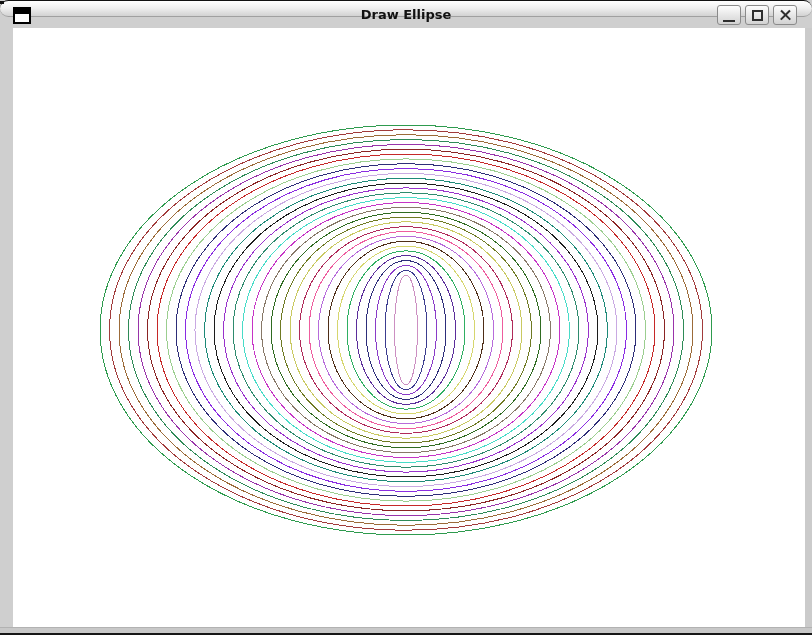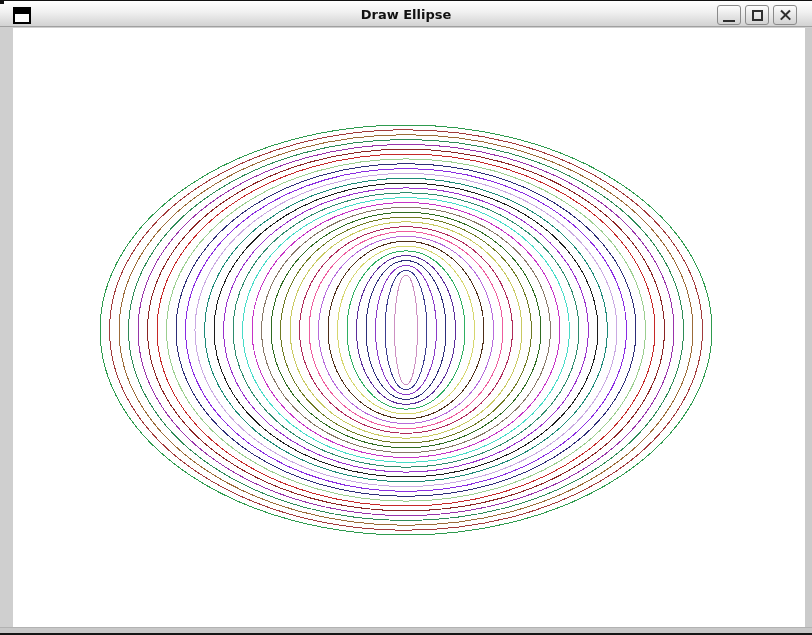--- a/index.html
+++ b/index.html
@@ -8,25 +8,26 @@
     background:#555;
   }
   .window {
     position:relative;
     width:812px; height:635px;
     background:#cfcfcf;
     overflow:hidden;
   }
   
   .titlebar {
-    position:absolute; left:0; top:0; right:0; height:27px;
+    position:absolute; left:0; top:0; right:0; height:17px;
     background:linear-gradient(to bottom,#ffffff 0%,#f0f0f0 45%,#d2d2d2 100%);
     border-top:1px solid #111;
     border-bottom:1px solid #a0a0a0;
     box-sizing:border-box;
+    border-radius:13px;
   }
   .corner-notch {
     position:absolute; left:0; top:0; width:4px; height:3px;
     background:#111;
   }
   .win-icon {
     position:absolute; left:13px; top:6px;
     width:18px; height:17px;
     border:2px solid #000;
     background:#fff;

